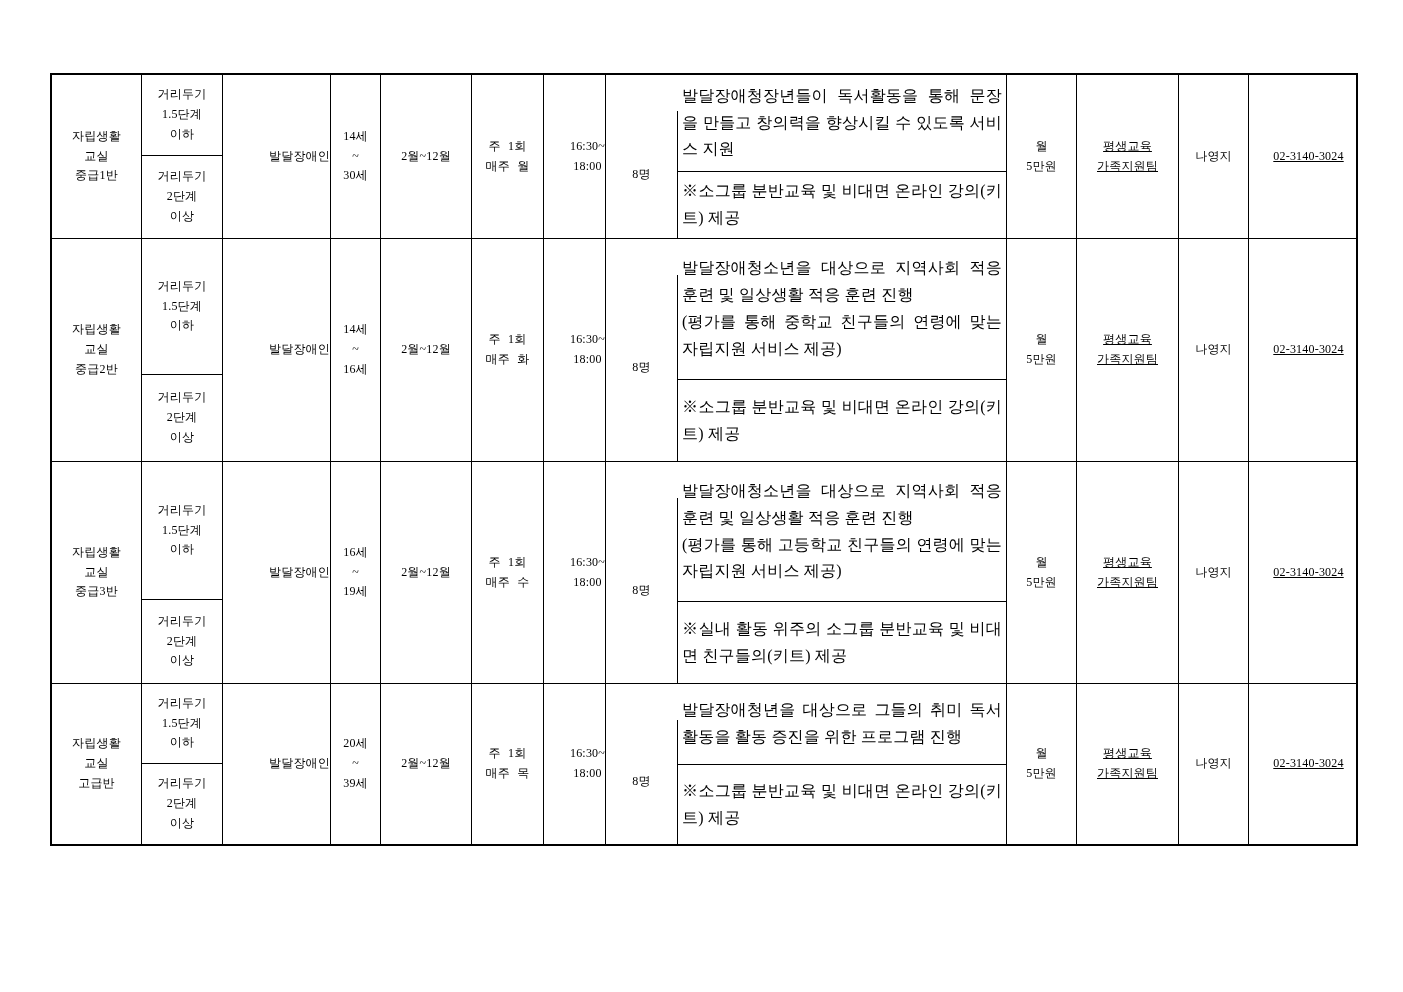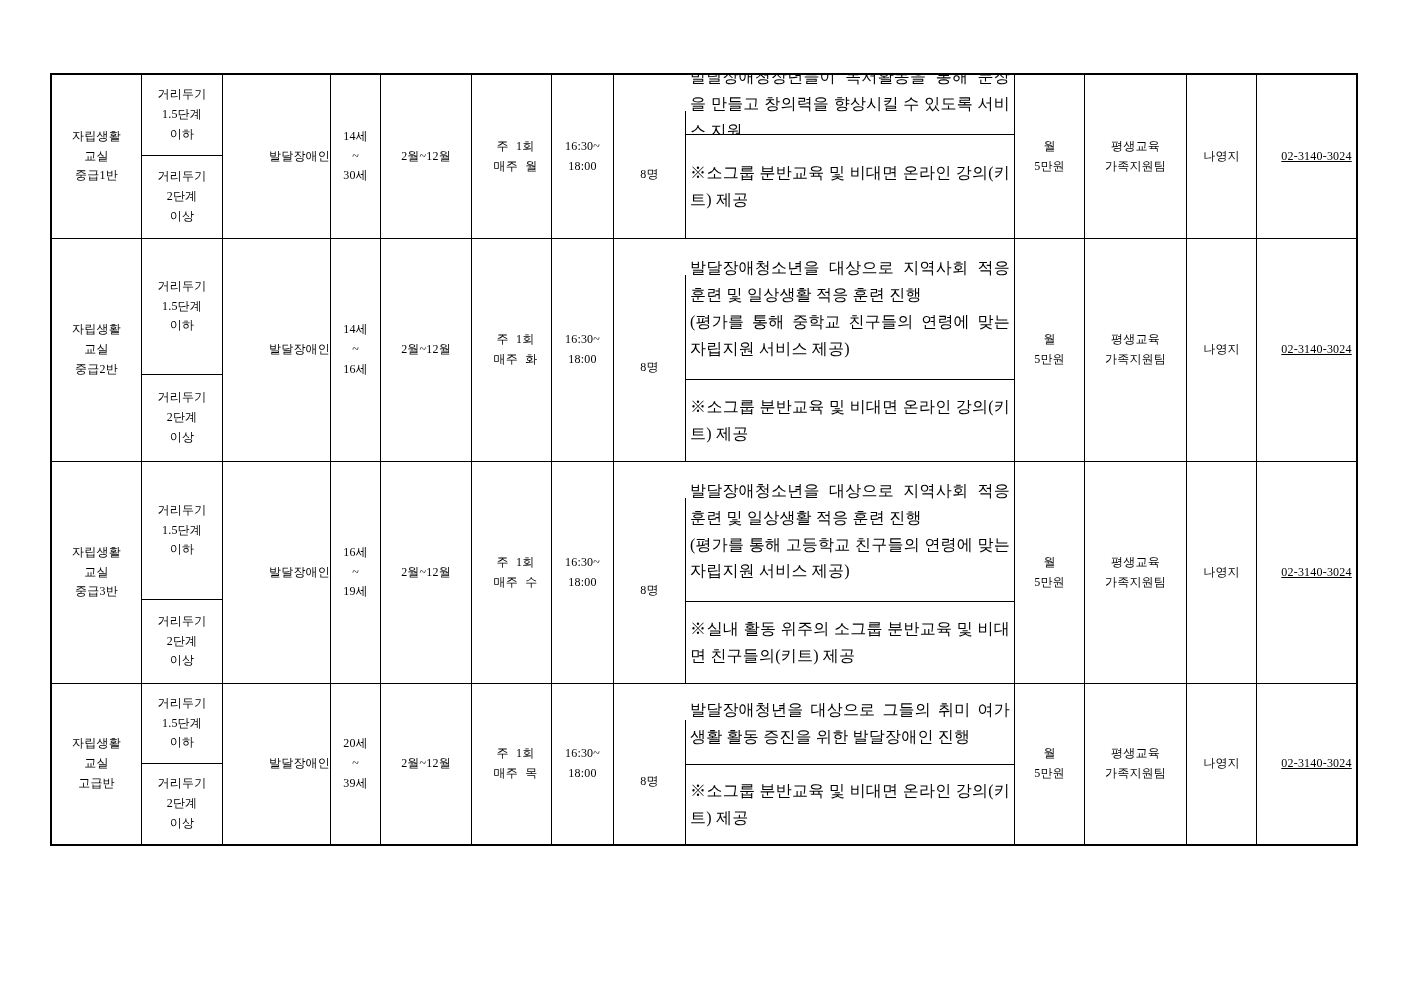--- a/index.html
+++ b/index.html
@@ -34,26 +34,26 @@
     display: flex; align-items: center; justify-content: center;
     overflow: hidden;
     flex: 0 0 auto;
   }
   .cell:last-child { border-right: none; text-decoration: underline; }
   .c1  { width: 90px; }
   .c2  { width: 81px; }
   .c3  { width: 108px; justify-content: flex-end; }
   .c4  { width: 50px; }
   .c5  { width: 91px; }
-  .c6  { width: 72px; margin-left: 8px; }
-  .c7  { width: 62px; }
+  .c6  { width: 72px; }
+  .c7  { width: 62px; justify-content: flex-end; }
   .c8  { width: 72px; margin-top: 36px; }
   .c9  { width: 329px; }
   .c10 { width: 70px; }
-  .c11 { width: 102px; }
+  .c11 { width: 102px; text-decoration: underline; }
   .c12 { width: 70px; }
   .c13 { width: 119px; }
 
   .txt {
     font-size: 12px;
     line-height: 1.65;
     white-space: pre-line;
     text-align: center;
     word-spacing: 4px;
     letter-spacing: 0.2px;
@@ -68,21 +68,21 @@
   .sub-top { border-bottom: 1px solid #000; flex: 0 0 auto; }
   .sub-bot { flex: 1 1 auto; }
 
   
   .t-row:nth-child(1) .c2 .sub-top { height: 81px; }
   .t-row:nth-child(2) .c2 .sub-top { height: 136px; }
   .t-row:nth-child(3) .c2 .sub-top { height: 138px; }
   .t-row:nth-child(4) .c2 .sub-top { height: 80px; }
 
   
-  .t-row:nth-child(1) .c9 .sub-top { height: 60px; }
+  .t-row:nth-child(1) .c9 .sub-top { height: 97px; }
   .t-row:nth-child(2) .c9 .sub-top { height: 141px; }
   .t-row:nth-child(3) .c9 .sub-top { height: 140px; }
   .t-row:nth-child(4) .c9 .sub-top { height: 81px; }
 
   .c9 .sub { padding: 1px 4px; }
   .desc-text {
     width: 100%;
     font-size: 16px;
     line-height: 1.68;
     white-space: pre-line;
@@ -325,21 +325,21 @@
     </div>
     <div class="cell c7">
       <div class="txt">16:30~
 18:00</div>
     </div>
     <div class="cell c8">
       <div class="txt">8명</div>
     </div>
     <div class="cell c9 split">
       <div class="sub sub-top">
-        <div class="desc-text">발달장애청년을 대상으로 그들의 취미 여가생활 활동 증진을 위한 발달장애인 진행</div>
+        <div class="desc-text">발달장애청년을 대상으로 그들의 취미 독서활동을 활동 증진을 위한 프로그램 진행</div>
       </div>
       <div class="sub sub-bot">
         <div class="desc-text">※소그룹 분반교육 및 비대면 온라인 강의(키트) 제공</div>
       </div>
     </div>
     <div class="cell c10">
       <div class="txt">월
 5만원</div>
     </div>
     <div class="cell c11">

